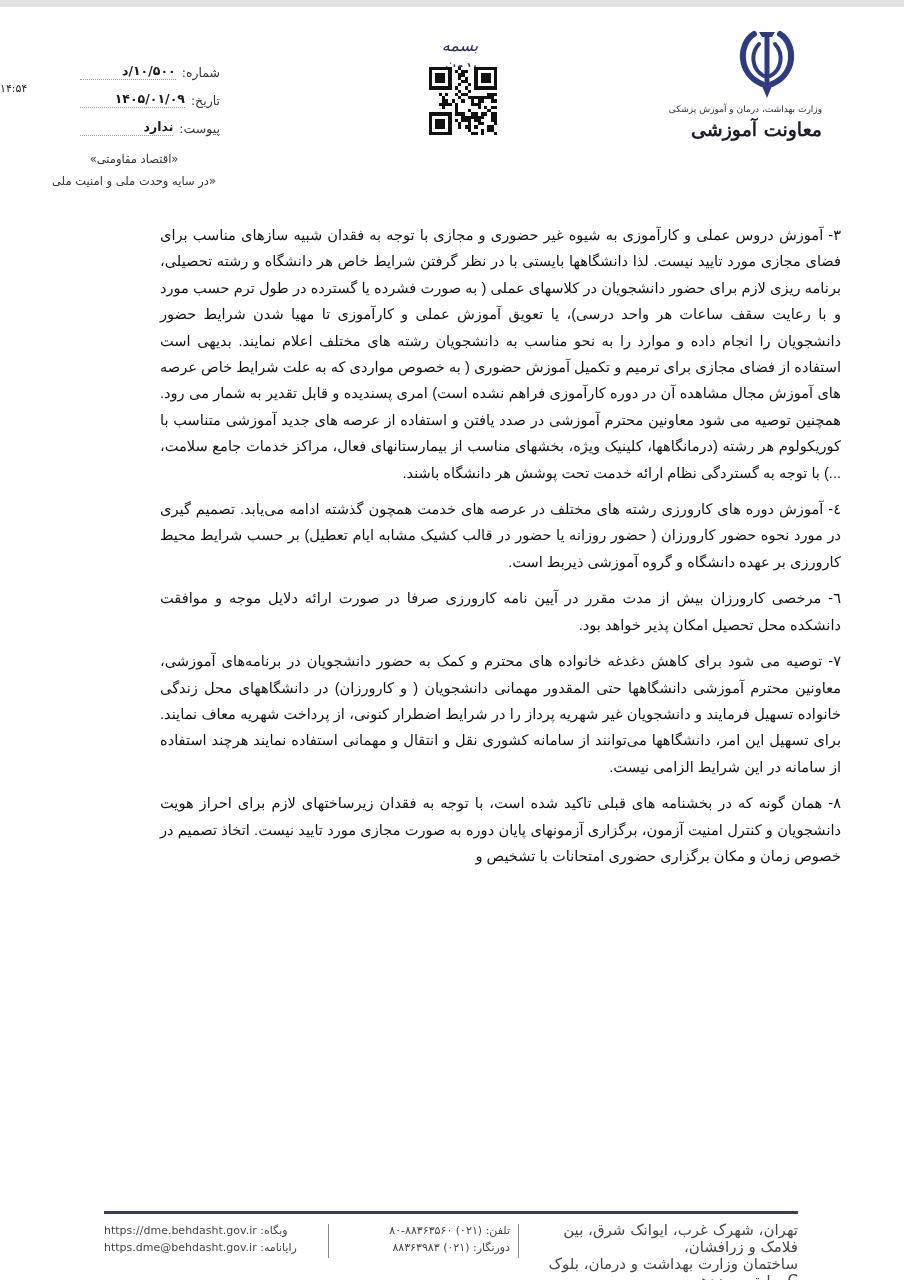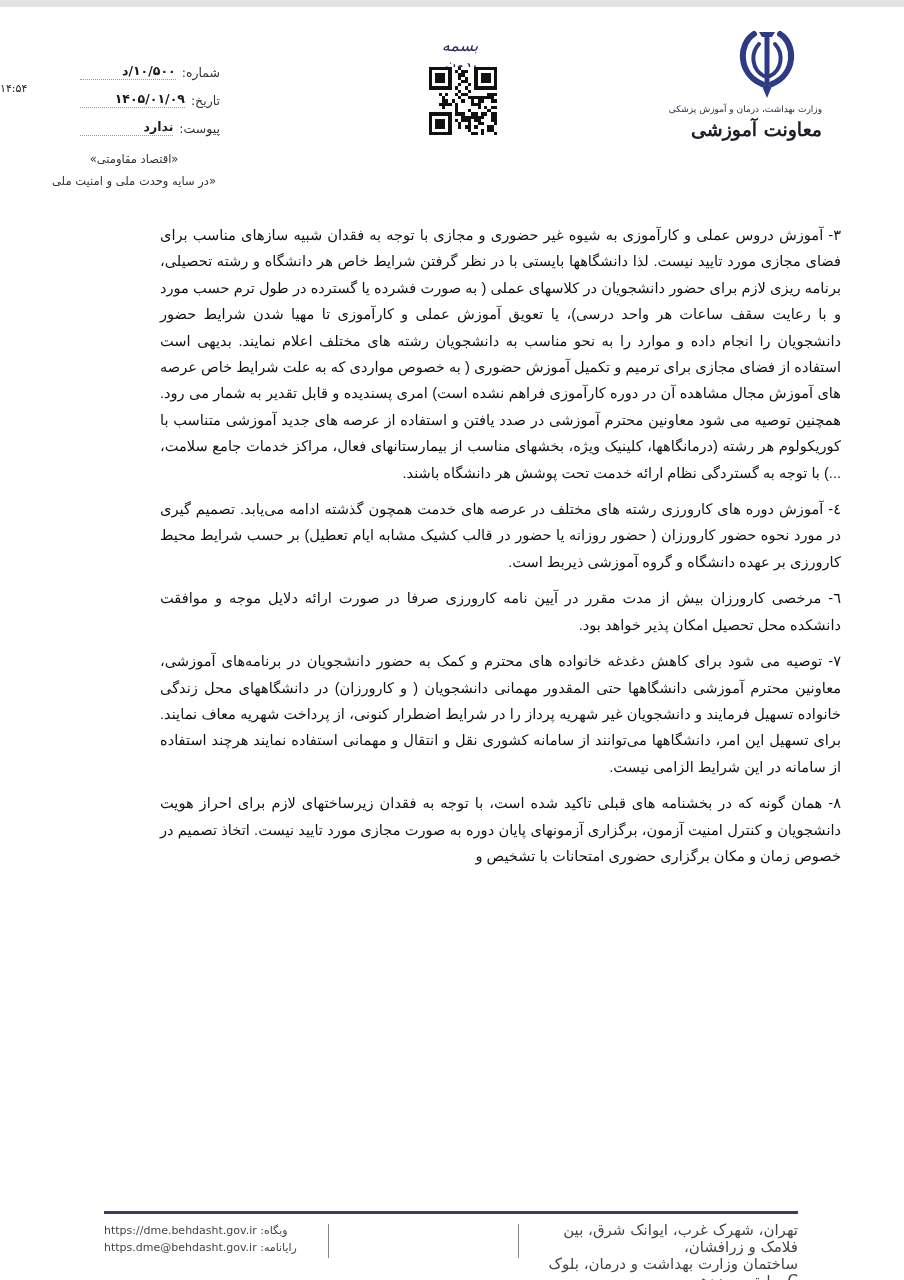--- a/index.html
+++ b/index.html
@@ -220,20 +220,30 @@
   <p class="para">٨- همان گونه که در بخشنامه های قبلی تاکید شده است، با توجه به فقدان زیرساختهای لازم برای احراز هویت دانشجویان و کنترل امنیت آزمون، برگزاری آزمونهای پایان دوره به صورت مجازی مورد تایید نیست. اتخاذ تصمیم در خصوص زمان و مکان برگزاری حضوری امتحانات با تشخیص و</p>
 </div>
 
 <div class="footer-rule"></div>
 <div class="footer">
   <div class="addr">
     <div>تهران، شهرک غرب، ایوانک شرق، بین فلامک و زرافشان،</div>
     <div>ساختمان وزارت بهداشت و درمان، بلوک C، طبقه سیزدهم</div>
   </div>
   <div class="sep1"></div>
+  <div class="phones">
+    <div>
+      <span>تلفن:</span>
+      <span>(۰۲۱) ۸۸۳۶۳۵۶۰-۸۰</span>
+    </div>
+    <div>
+      <span>دورنگار:</span>
+      <span>(۰۲۱) ۸۸۳۶۳۹۸۳</span>
+    </div>
+  </div>
   <div class="sep2"></div>
   <div class="web">
     <div>
       <span class="val">https://dme.behdasht.gov.ir</span>
       <span class="lbl">وبگاه:</span>
     </div>
     <div>
       <span class="val">https.dme@behdasht.gov.ir</span>
       <span class="lbl">رایانامه:</span>
     </div>

